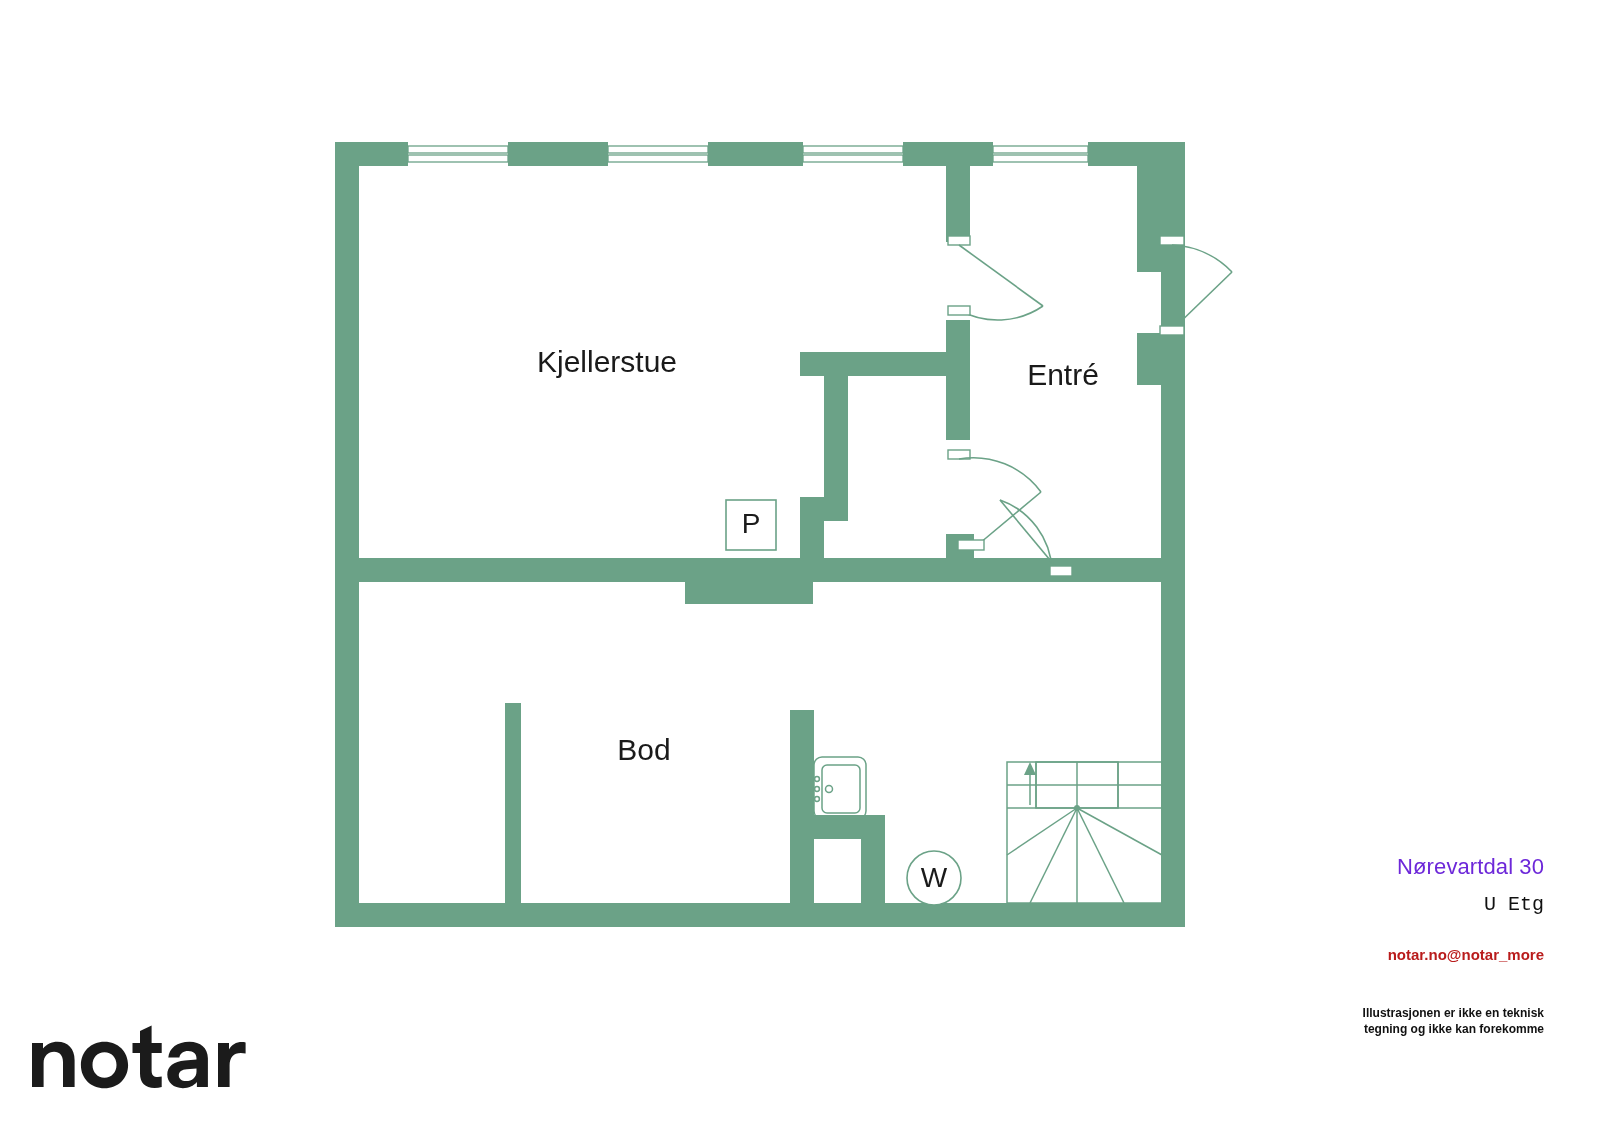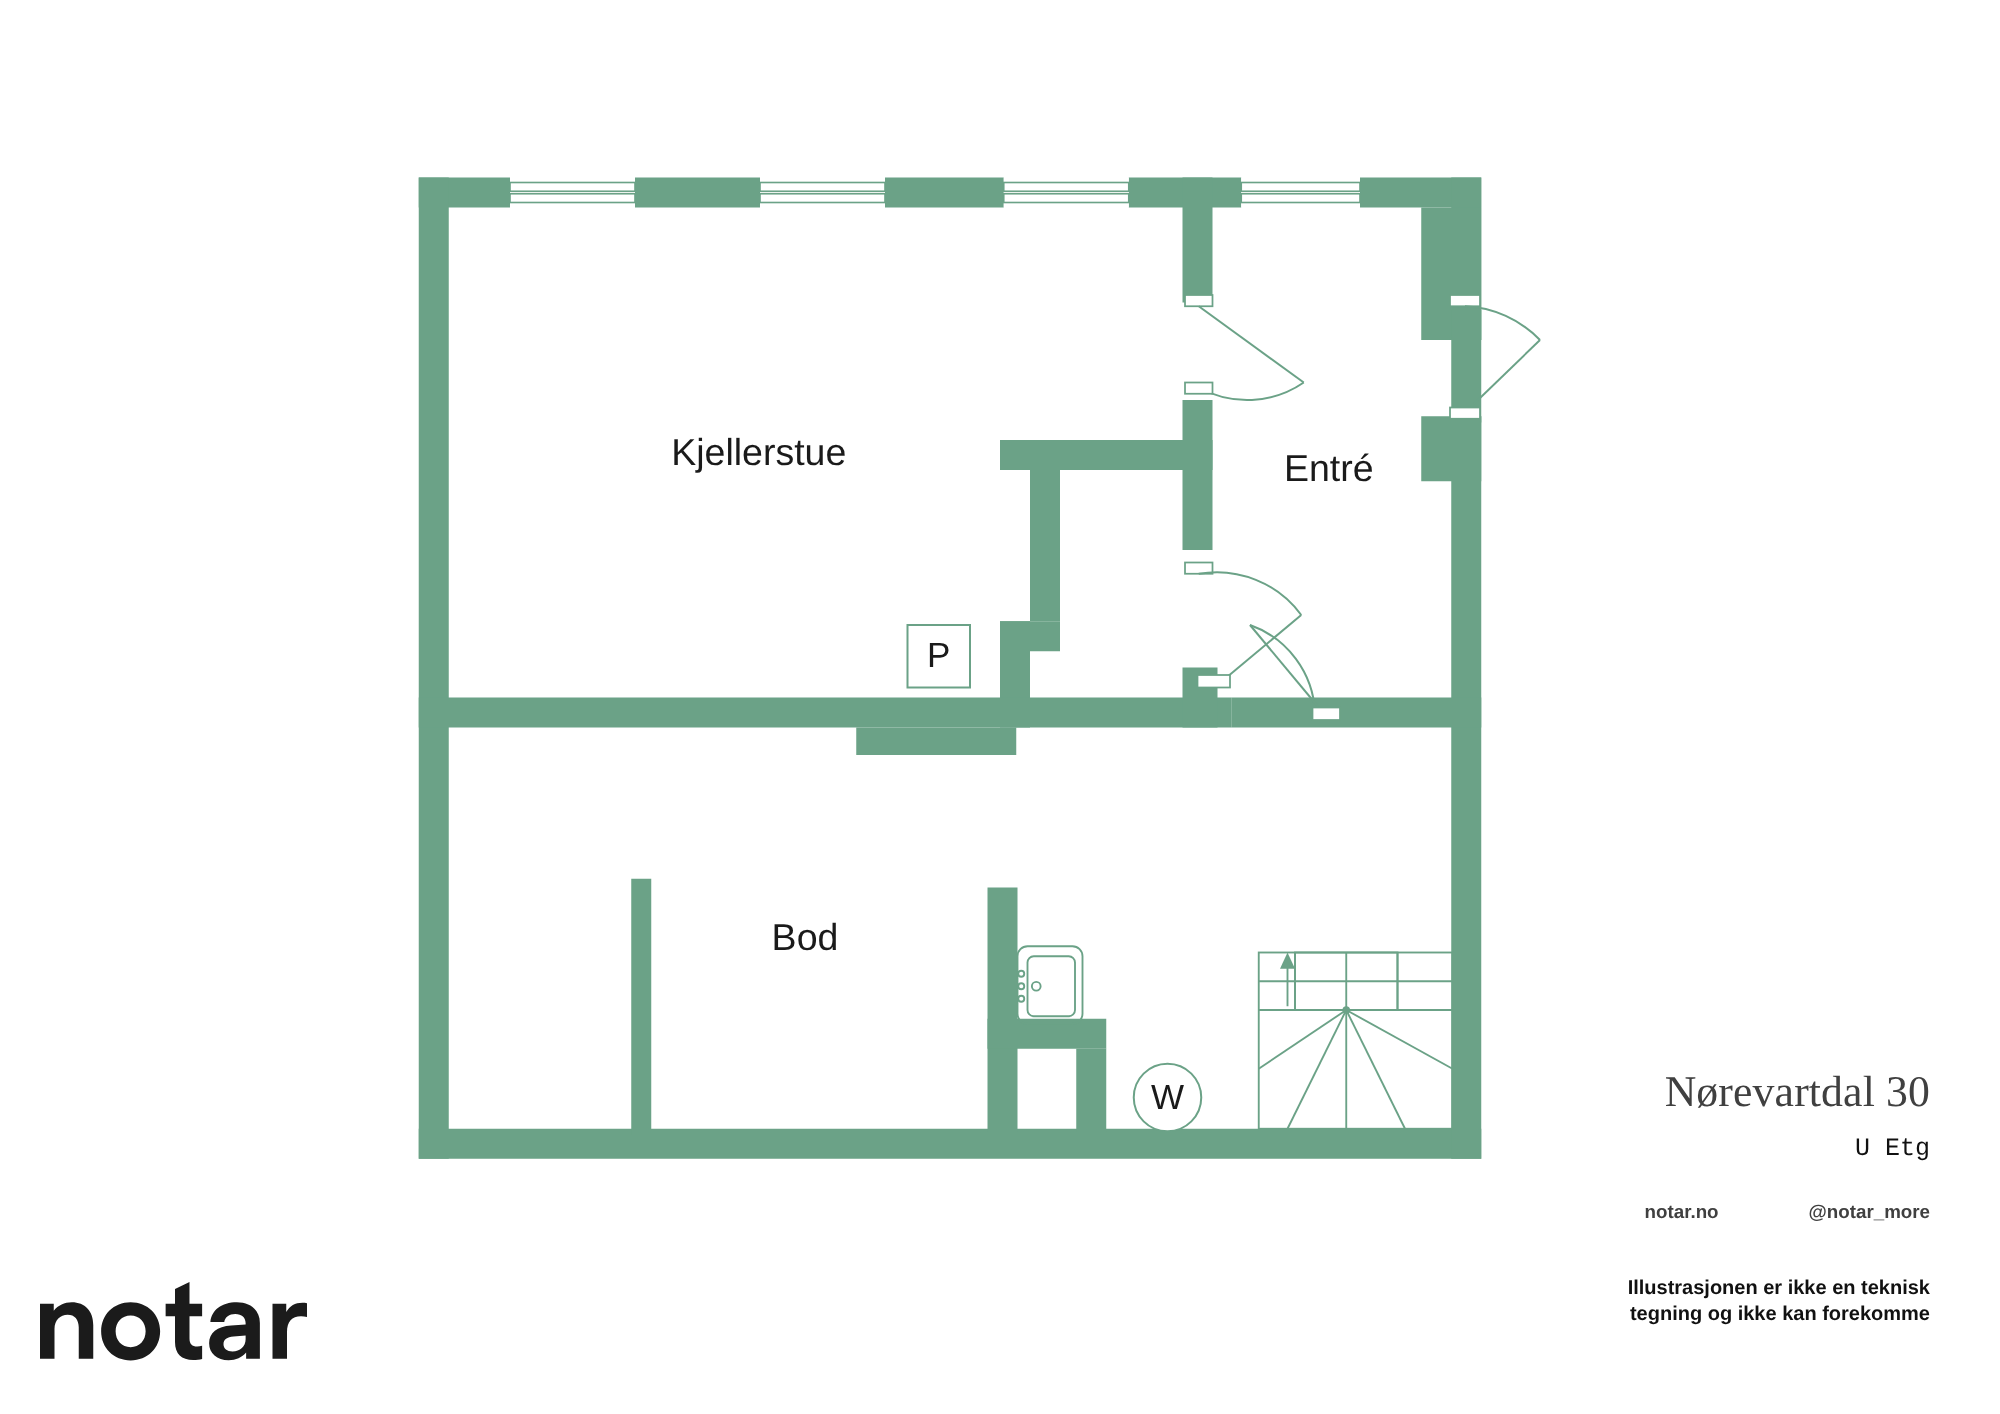--- a/index.html
+++ b/index.html
@@ -42,48 +42,47 @@
     dominant-baseline: middle;
   }
   .info-block {
     position: absolute;
     right: 56px;
     top: 855px;
     width: 430px;
     text-align: right;
   }
   .info-title {
-    font-family: Liberation Serif, serif;
-    font-size: 35px;
-    color: #404040;
+    font-family: Liberation Sans, sans-serif;
+    font-size: 22px;
+    color: #6d28d9;
     letter-spacing: 0.1px;
     line-height: 1.1;
     white-space: nowrap;
   }
   .info-subtitle {
     font-family: Liberation Mono, monospace;
     font-size: 20px;
     color: #111111;
     margin-top: 14px;
   }
   .info-links {
     display: flex;
     justify-content: flex-end;
-    gap: 72px;
     margin-top: 30px;
     font-family: "Liberation Sans", sans-serif;
     font-size: 15px;
     font-weight: bold;
-    color: #404040;
+    color: #b91c1c;
     text-align: right;
   }
   .info-disclaimer {
     margin-top: 42px;
     font-family: "Liberation Sans", sans-serif;
-    font-size: 16px;
+    font-size: 12px;
     font-weight: bold;
     color: #111111;
     line-height: 1.35;
     text-align: right;
   }
   .brand-logo {
     position: absolute;
     left: 28px;
     bottom: 42px;
     height: 72px;

